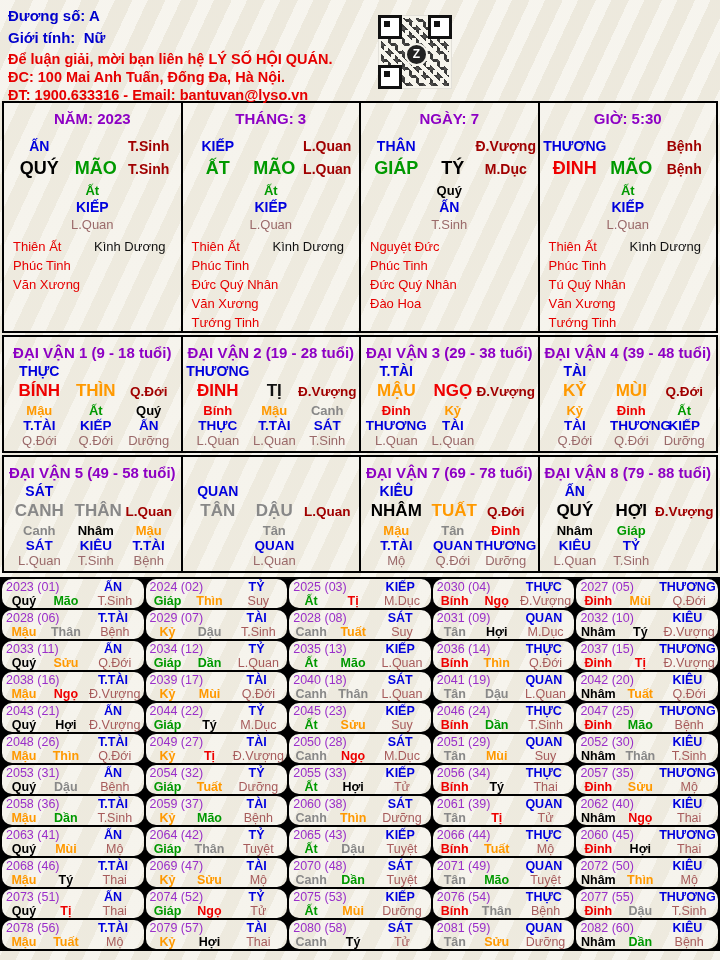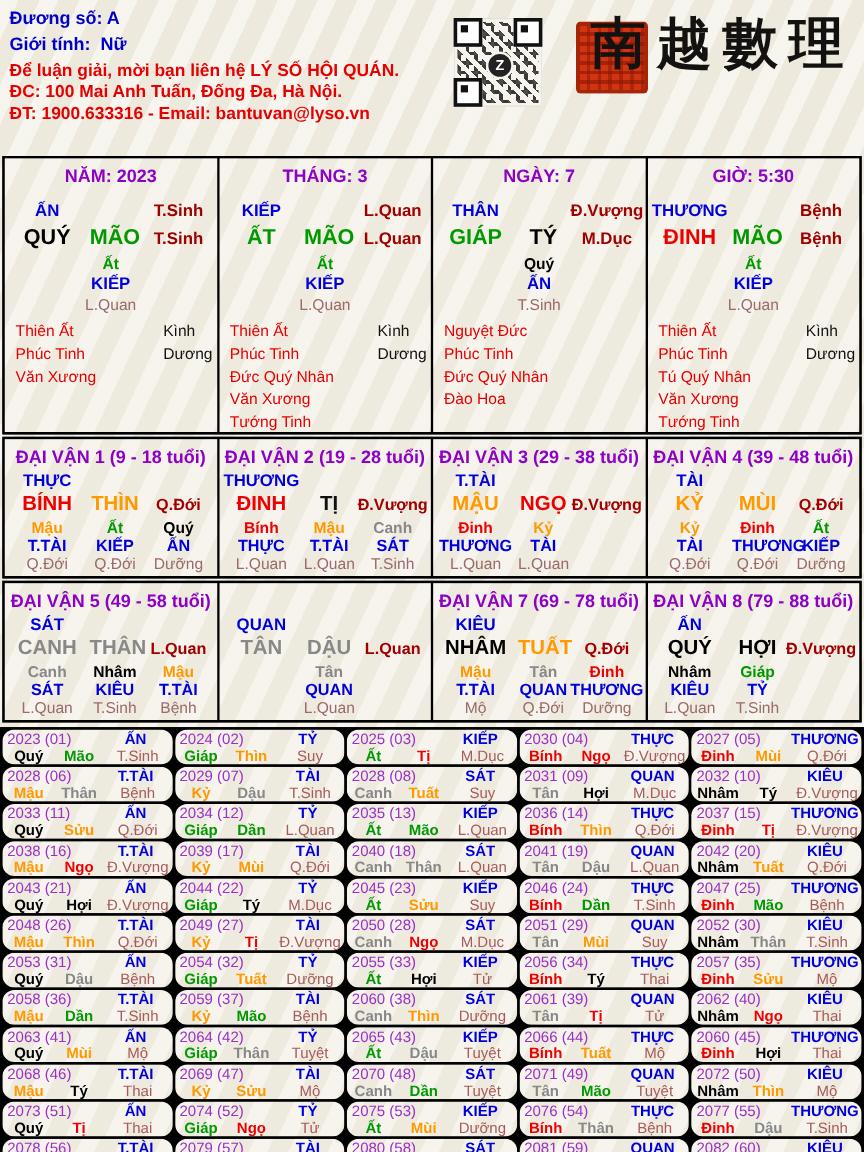--- a/index.html
+++ b/index.html
@@ -3,21 +3,21 @@
 <meta charset="utf-8">
 <style>
   html,body{margin:0;padding:0;}
   body{
     width:720px;height:960px;position:relative;overflow:hidden;
     background:#f2efe5;
     background-image:repeating-linear-gradient(115deg, rgba(255,255,255,.35) 0 14px, rgba(221,215,198,.25) 14px 30px);
     font-family:"Liberation Sans", sans-serif;
     -webkit-font-smoothing:antialiased;
   }
-  .hd{position:relative;height:130px;}
+  .hd{position:relative;height:101px;}
   .hd-blue{position:absolute;left:8px;color:#0000cc;font-size:15px;font-weight:bold;}
   .hd-red{position:absolute;left:8px;color:#e60000;font-size:14.5px;font-weight:bold;}
   
   .qr{position:absolute;left:378px;top:15px;width:74px;height:74px;background:#f6f4ec;
       box-shadow:inset 0 0 0 1px rgba(0,0,0,.08);}
   .qr .noise{position:absolute;inset:3px;
       background-image:
         repeating-linear-gradient(0deg,#1a1a1a 0 3px,transparent 3px 8px),
         repeating-linear-gradient(90deg,#1a1a1a 0 3px,transparent 3px 7px);
       background-blend-mode:screen;opacity:.85;
@@ -54,21 +54,21 @@
   .p-title{position:absolute;top:7px;width:100%;text-align:center;font-size:15px;}
   .p-r1{top:35px;font-size:14px;}
   .p-r2{top:55px;}
   .p-r2 .big{font-size:18px;font-weight:bold;}
   .p-r2 .dred{font-size:14px;}
   .p-h{position:absolute;width:100%;text-align:center;}
   .p-h1{top:80px;font-size:13px;font-weight:bold;}
   .p-h2{top:96px;font-size:14px;}
   .p-h3{top:114px;font-size:13px;}
   .p-stars{position:absolute;top:134px;left:9px;text-align:left;color:#e60000;font-size:13px;line-height:19px;font-weight:normal;}
-  .p-stars-r{position:absolute;top:134px;left:51%;text-align:left;color:#111;font-size:13px;line-height:19px;font-weight:normal;margin-left:42px;}
+  .p-stars-r{position:absolute;top:134px;left:51%;text-align:left;color:#111;font-size:13px;line-height:19px;font-weight:normal;}
   .dv-god{top:26px;font-size:14px;}
   .dv-r2{top:44px;}
   .dv-r2 .big{font-size:17px;font-weight:bold;}
   .dv-r2 .dred{font-size:13.5px;}
   .dv-cols{top:66px;align-items:start;}
   .dv-col{line-height:15px;font-size:13px;}
   .dv-col .g{font-size:13.5px;}
   
   .years{grid-template-columns:repeat(5,1fr);grid-auto-rows:29px;margin-top:4px;}
   .y-cell{padding:1px 2px 0 2px;border-radius:10px;}
@@ -102,24 +102,20 @@
       </div>
     <div class="finder f-tr">
         <i></i>
       </div>
     <div class="finder f-bl">
         <i></i>
       </div>
     <div class="qr-badge">Z</div>
   </div>
 
-  <div class="brand">
-    <div class="seal"></div>
-    <div class="brand-title">南越數理</div>
-  </div>
 </div>
 
 <div id="pillars" class="frame pillars">
     <div class="cellbg">
       <div class="p-title purple">NĂM: 2023</div>
       <div class="grid3 p-r1">
         <span class="tc blue">ẤN</span>
         <span class="tc"></span>
         <span class="tc dred">T.Sinh</span>
       </div>

